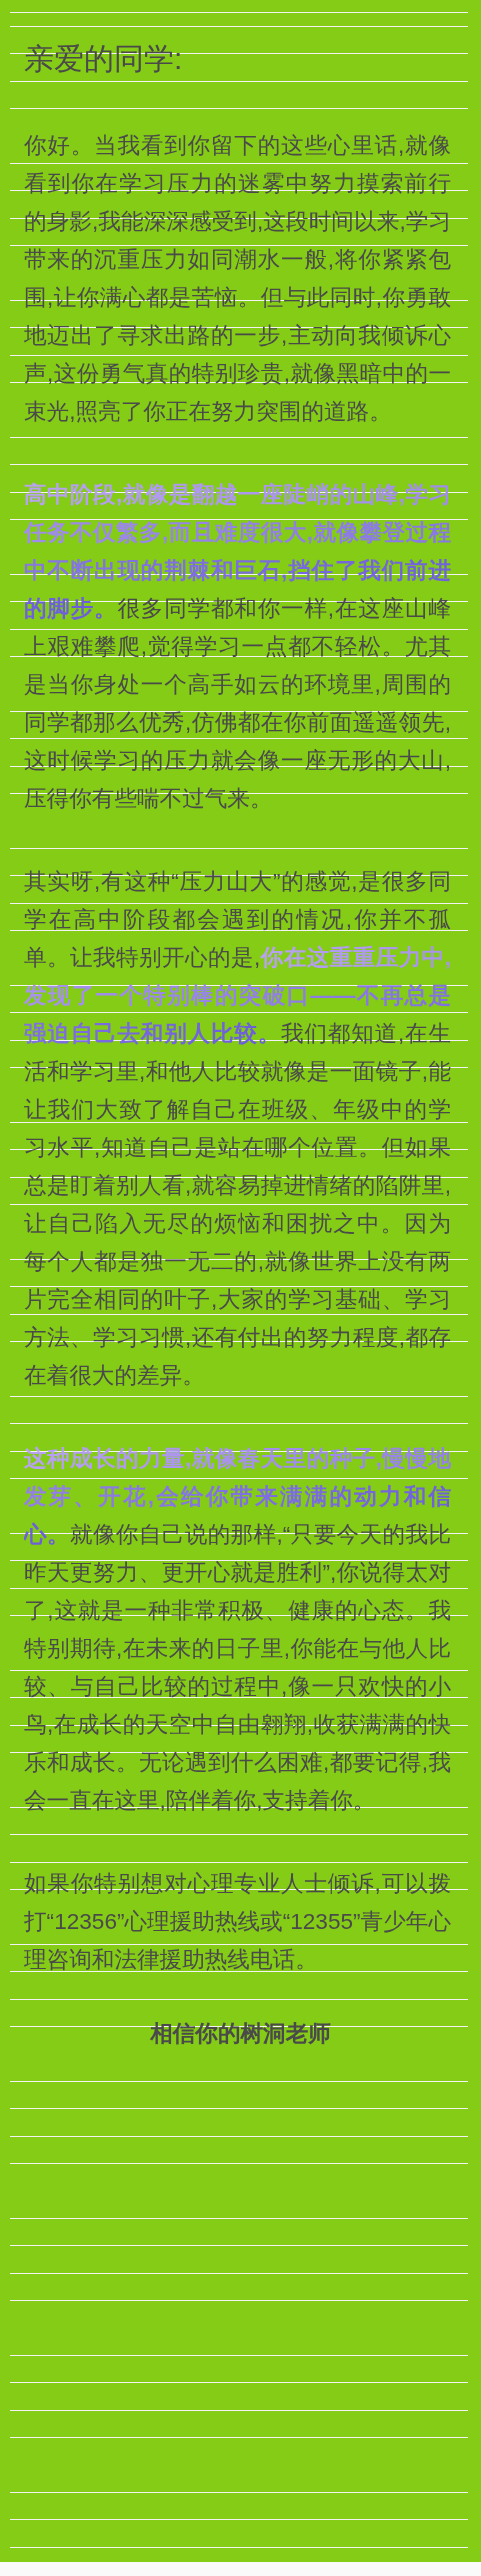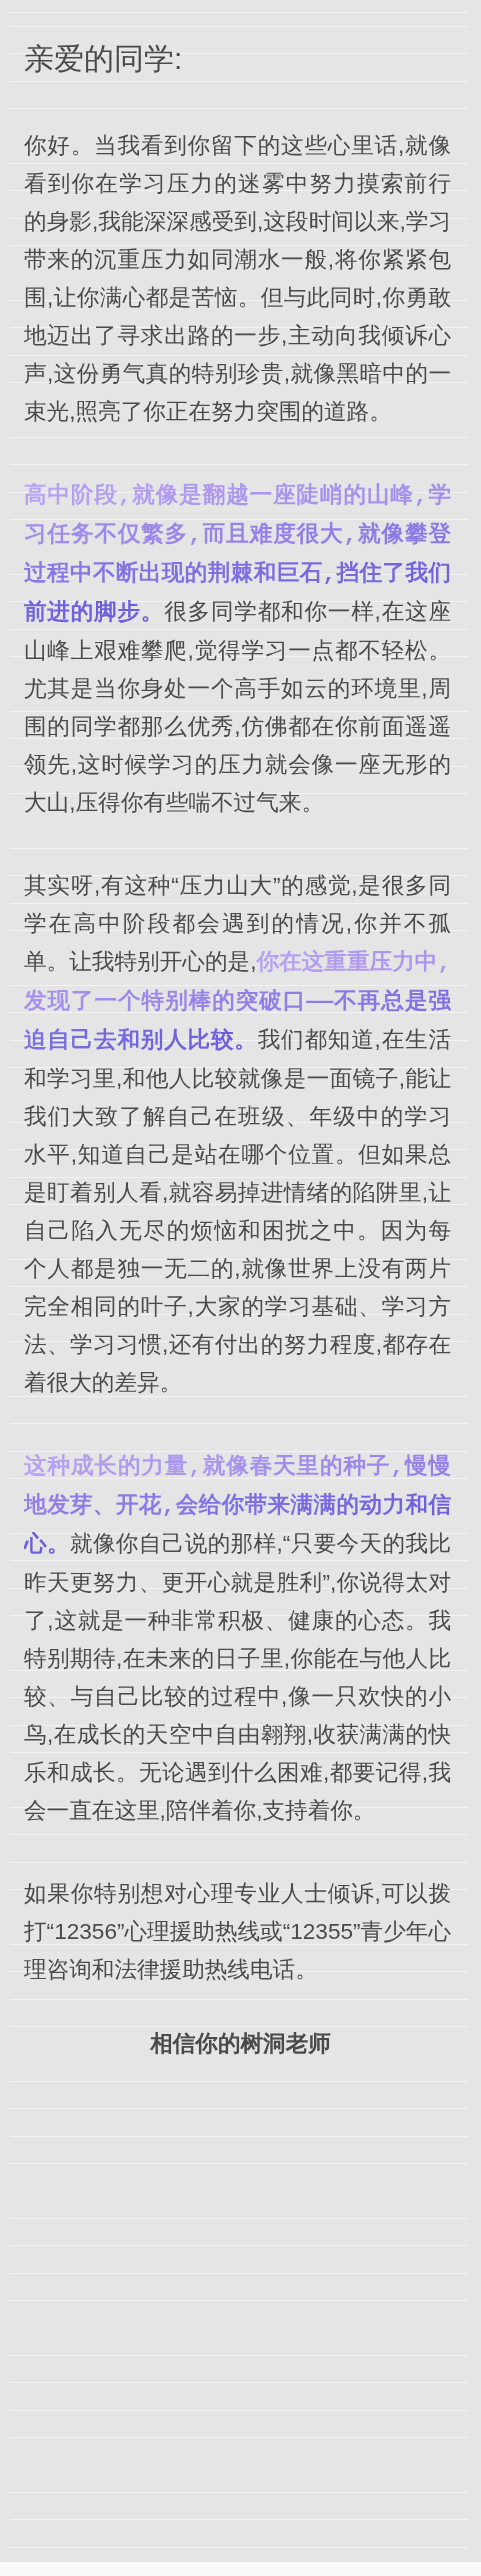--- a/index.html
+++ b/index.html
@@ -6,21 +6,21 @@
   body {
     width: 481px;
     background: #fafafa;
     font-family: "Liberation Sans", sans-serif;
   }
   .page {
     position: relative;
     width: 481px;
     height: 2562px;
     box-sizing: border-box;
-    background: #e5e5e5;
+    background: #84cc16;
     box-shadow: 0 3.8px 7.5px rgba(0,0,0,0.08);
     padding: 38px 24px 0 24px;
     overflow: hidden;
   }
   
   .page::before {
     content: "";
     position: absolute;
     top: 0; bottom: 0;
     left: 9.8px; right: 13.5px;
@@ -46,21 +46,20 @@
     color: var(--body-color, #4a4a4a);
     text-align: justify;
     margin: 0 6px 45px 0;
   }
   .hl {
     font-weight: 700;
     background-image: linear-gradient(to right,
       var(--hl-start, #b9a2f2),
       var(--hl-end, #6a5cdb));
     color: var(--hl-fallback, #8d7ce6);
-    font-family: Liberation Mono, monospace;
   }
   @supports (-webkit-background-clip: text) {
     .hl {
       -webkit-background-clip: text;
       background-clip: text;
       color: transparent;
     }
   }
   .signature {
     font-size: 22.6px;

